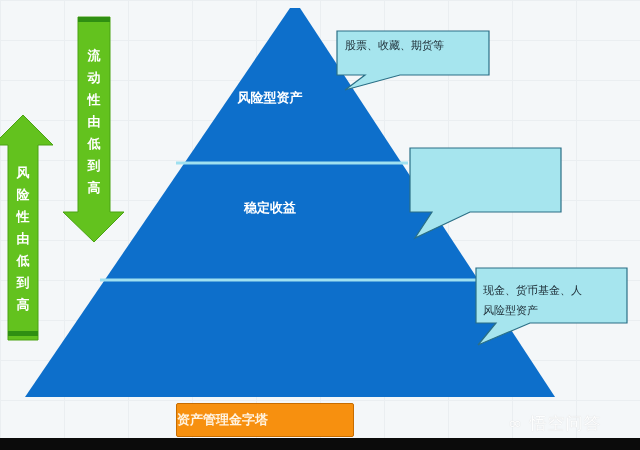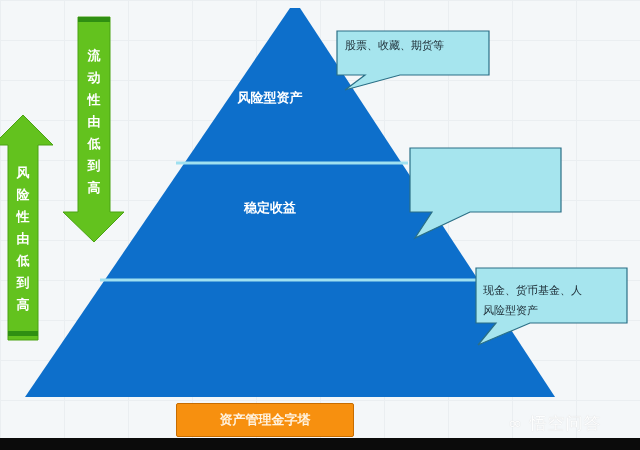--- a/index.html
+++ b/index.html
@@ -10,21 +10,21 @@
             linear-gradient(#e6ebee 1px, transparent 1px),
             linear-gradient(90deg, #e6ebee 1px, transparent 1px);
           background-size: 64px 40px; opacity:0.7; }
   .bottom-bar { position:absolute; left:0; top:438px; width:640px; height:12px; background:#0b0b0b; }
   svg.pyr { position:absolute; left:0; top:0; }
   .tier-text { position:absolute; color:#ffffff; font-size:13px; text-align:center; line-height:24px; font-weight:bold; }
   .arrow-label { position:absolute; color:#ffffff; font-size:13px; font-weight:bold; width:16px; line-height:16px; text-align:center; }
   .callout { position:absolute; color:#1b2a33; font-size:11px; line-height:20px; padding:3px 6px; box-sizing:border-box; }
   .title-box { position:absolute; left:176px; top:403px; width:178px; height:34px; background:#f7900f;
                border:1px solid #c76c00; border-radius:2px; box-sizing:border-box;
-               color:#fff3e0; font-size:13px; font-weight:bold; text-align:center; line-height:32px; }
+               color:#fff3e0; font-size:13px; font-weight:bold; text-align:left; line-height:32px; }
   .watermark { position:absolute; left:508px; top:412px; color:#ffffff; font-size:17px; opacity:0.9;
                text-shadow:0 0 1px #c8c8c8; letter-spacing:1px; }
 </style>
 </head>
 <body>
 
 <div class="grid"></div>
 
 <svg class="pyr" width="640" height="440">
 

